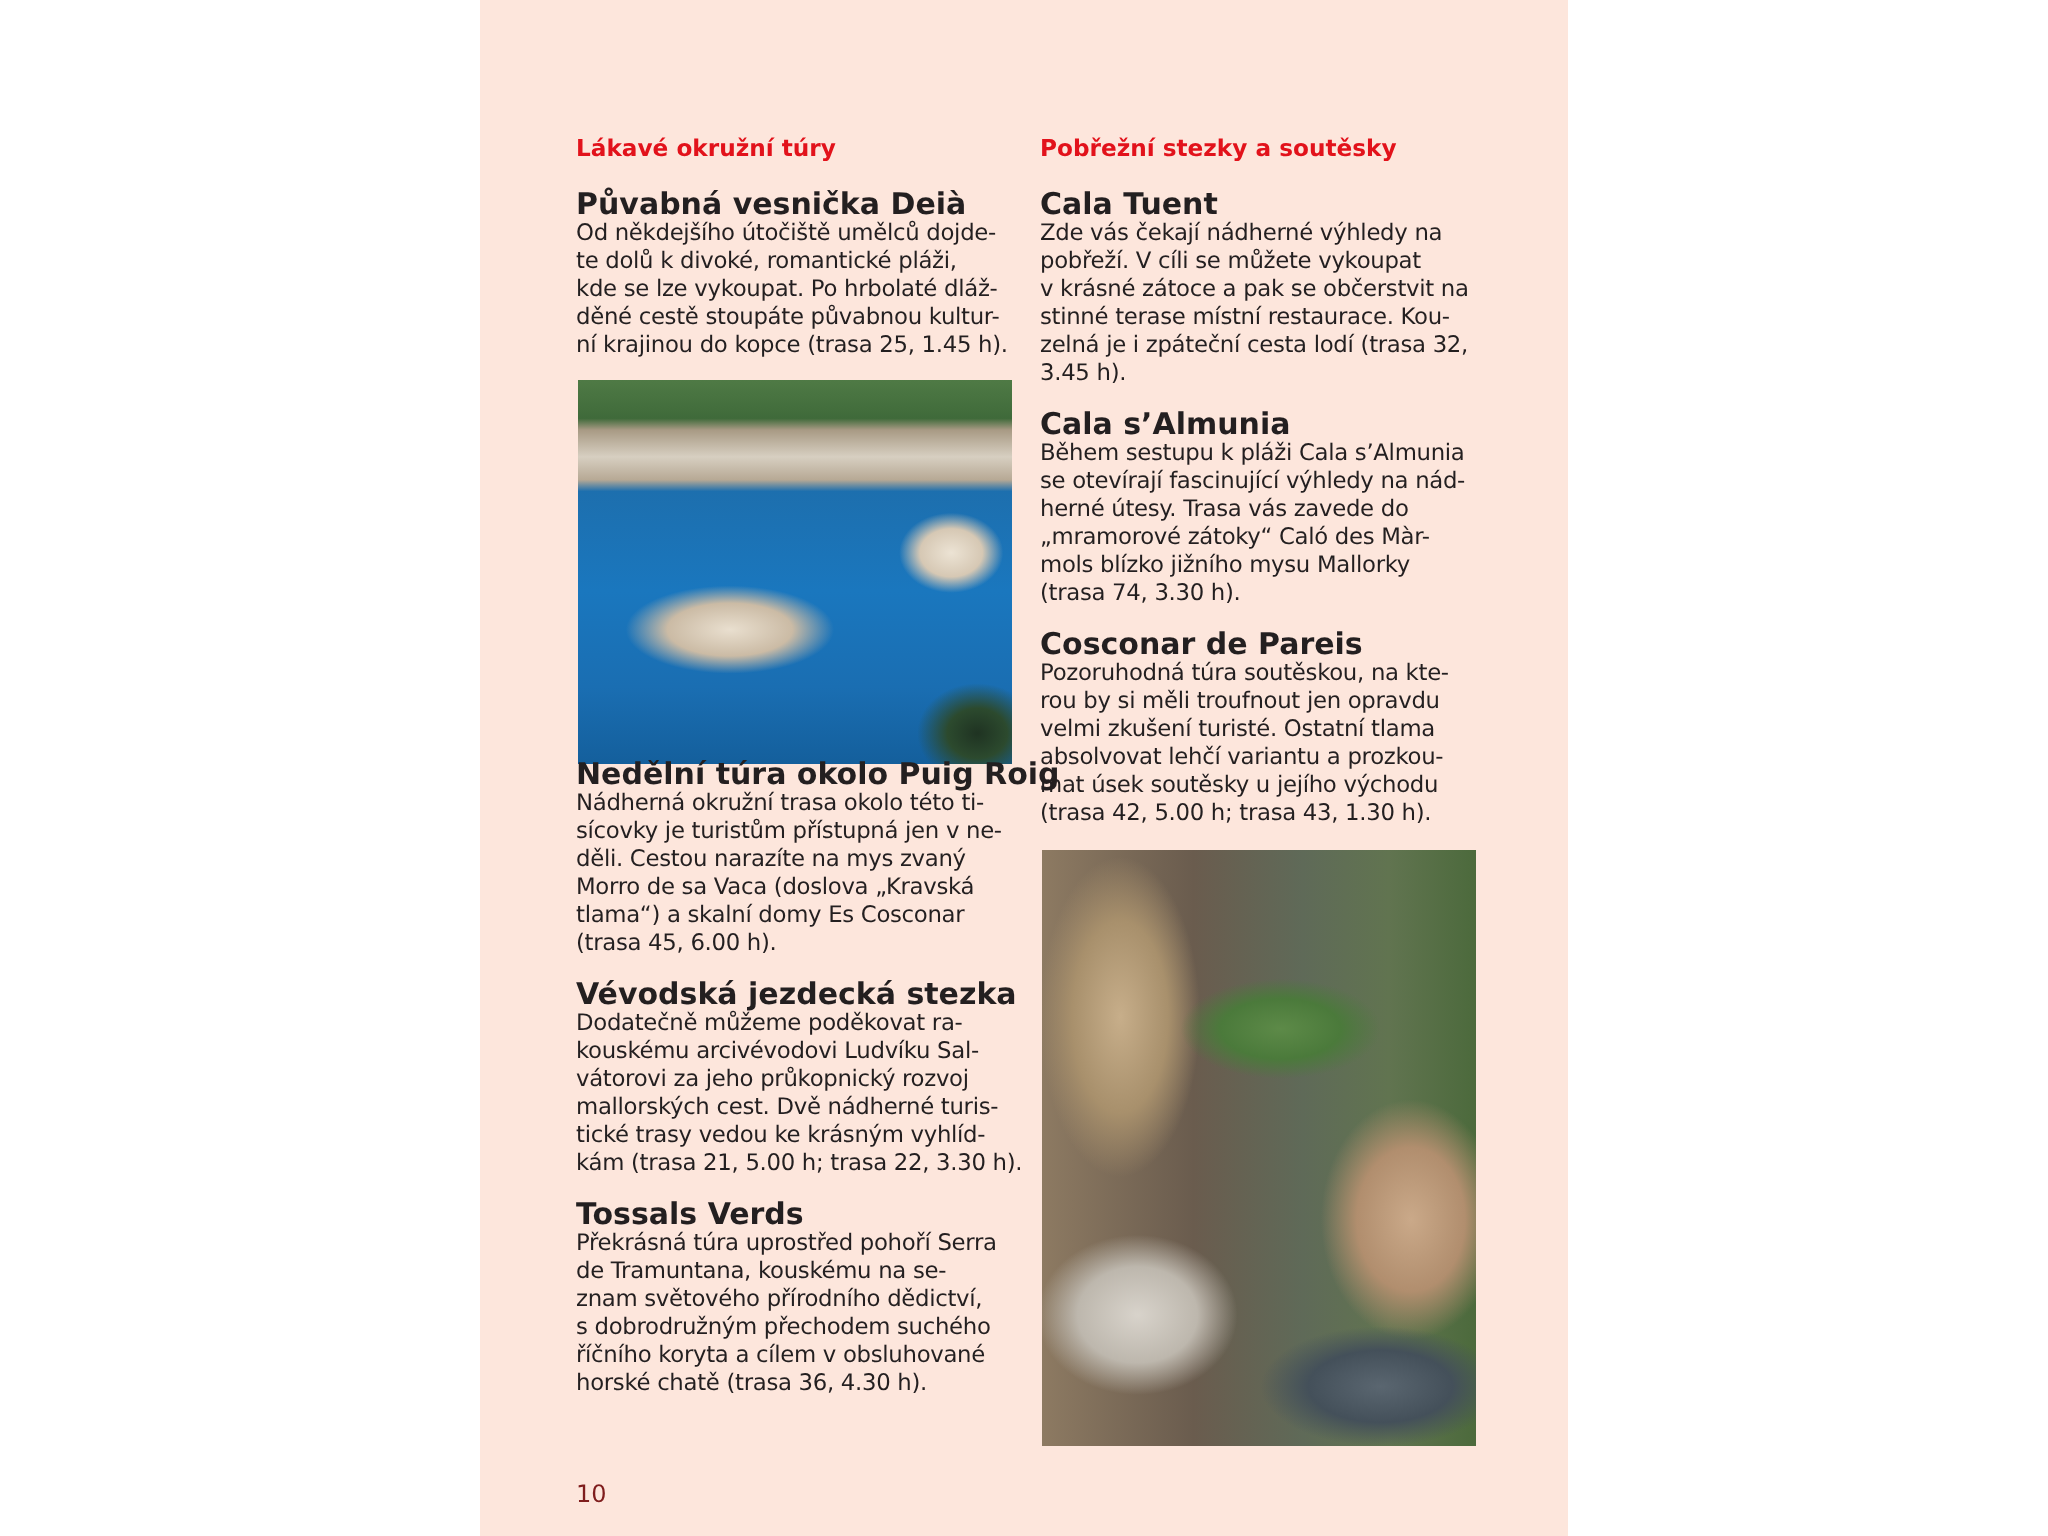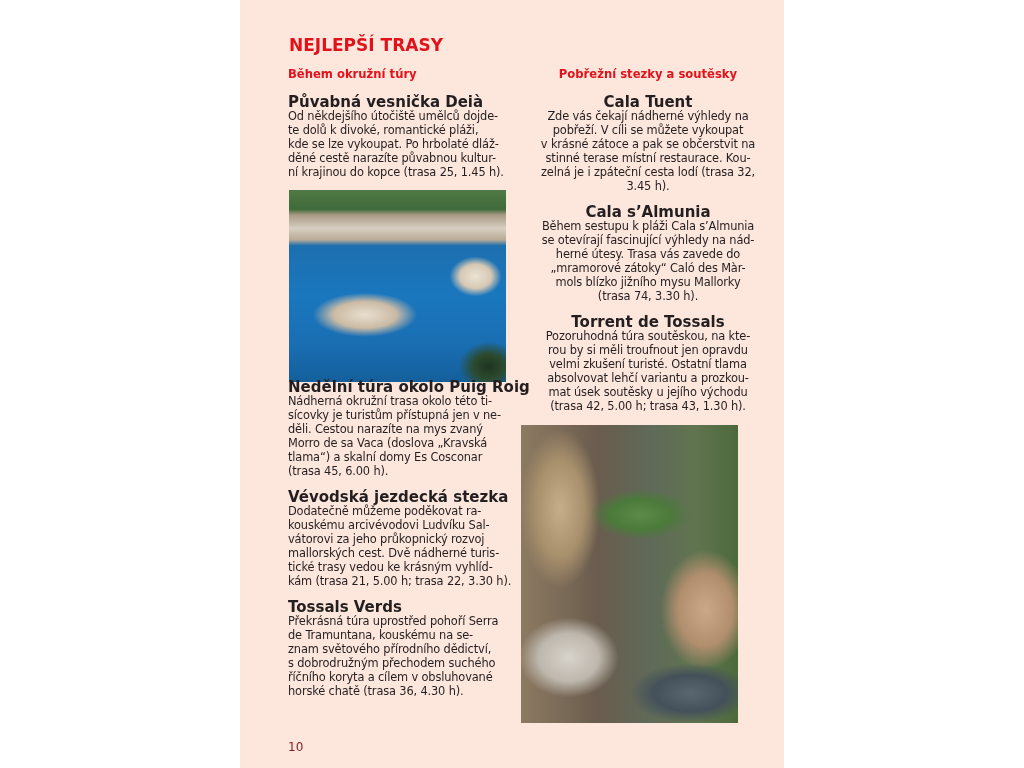--- a/index.html
+++ b/index.html
@@ -31,21 +31,21 @@
       letter-spacing: 0px;
       white-space: nowrap;
     }
     .col {
       position: absolute;
       width: 224px;
       font-family: "DejaVu Sans", sans-serif;
       color: #231f20;
     }
     .col-left { left: 48px; top: 66px; }
-    .col-right { left: 296px; top: 66px; text-align: center; }
+    .col-right { left: 280px; top: 66px; }
     .section-heading {
       font-family: "DejaVu Sans", sans-serif;
       font-weight: bold;
       font-size: 11.6px;
       line-height: 16px;
       color: #e2121b;
       margin: 0 0 13px 0;
       white-space: nowrap;
     }
     .entry { margin: 0 0 12px 0; }
@@ -105,32 +105,31 @@
       font-size: 12px;
       line-height: 16px;
       color: #7f1d1d;
     }
   </style>
 </head>
 <body>
 
 <div class="page">
 
-  <h1 class="title">NEJLEPŠÍ TRASY</h1>
 
   <div class="col col-left">
-    <h2 class="section-heading">Během okružní túry</h2>
+    <h2 class="section-heading">Lákavé okružní túry</h2>
 
     <div class="entry">
       <h3 class="entry-title">Půvabná vesnička Deià</h3>
       <p class="entry-body">
         <span class="line">Od někdejšího útočiště umělců dojde-</span>
         <span class="line">te dolů k divoké, romantické pláži,</span>
         <span class="line">kde se lze vykoupat. Po hrbolaté dláž-</span>
-        <span class="line">děné cestě narazíte půvabnou kultur-</span>
+        <span class="line">děné cestě stoupáte půvabnou kultur-</span>
         <span class="line"><span>ní krajinou do kopce (</span><span class="route">trasa 25, 1.45 h</span><span>).</span></span>
       </p>
     </div>
   </div>
 
   <div class="photo photo-bay"></div>
 
   <div class="col" style="left:48px; top:380px;">
     <div class="entry">
       <h3 class="entry-title">Nedělní túra okolo Puig Roig</h3>
@@ -190,21 +189,21 @@
         <span class="line">Během sestupu k pláži Cala s’Almunia</span>
         <span class="line">se otevírají fascinující výhledy na nád-</span>
         <span class="line">herné útesy. Trasa vás zavede do</span>
         <span class="line">„mramorové zátoky“ Caló des Màr-</span>
         <span class="line">mols blízko jižního mysu Mallorky</span>
         <span class="line"><span>(</span><span class="route">trasa 74, 3.30 h</span><span>).</span></span>
       </p>
     </div>
 
     <div class="entry">
-      <h3 class="entry-title">Torrent de Tossals</h3>
+      <h3 class="entry-title">Cosconar de Pareis</h3>
       <p class="entry-body">
         <span class="line">Pozoruhodná túra soutěskou, na kte-</span>
         <span class="line">rou by si měli troufnout jen opravdu</span>
         <span class="line">velmi zkušení turisté. Ostatní tlama</span>
         <span class="line">absolvovat lehčí variantu a prozkou-</span>
         <span class="line">mat úsek soutěsky u jejího východu</span>
         <span class="line"><span>(</span><span class="route">trasa 42, 5.00 h; trasa 43, 1.30 h</span><span>).</span></span>
       </p>
     </div>
   </div>

